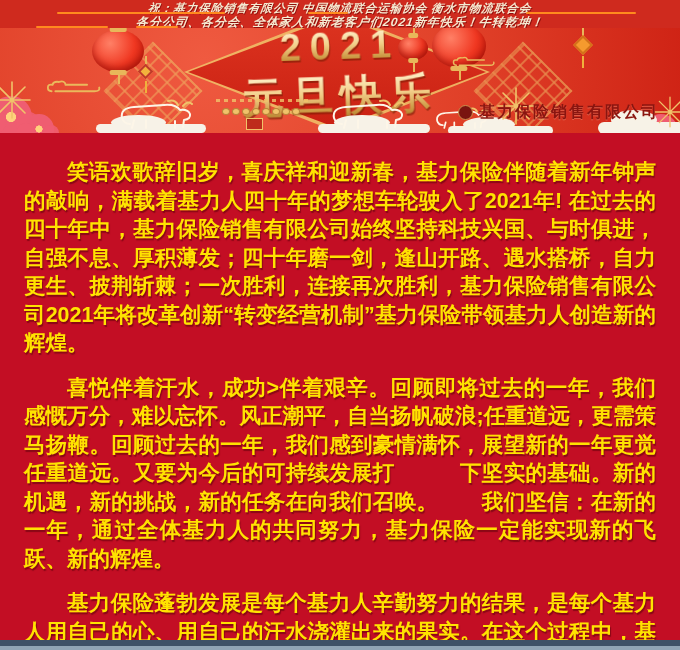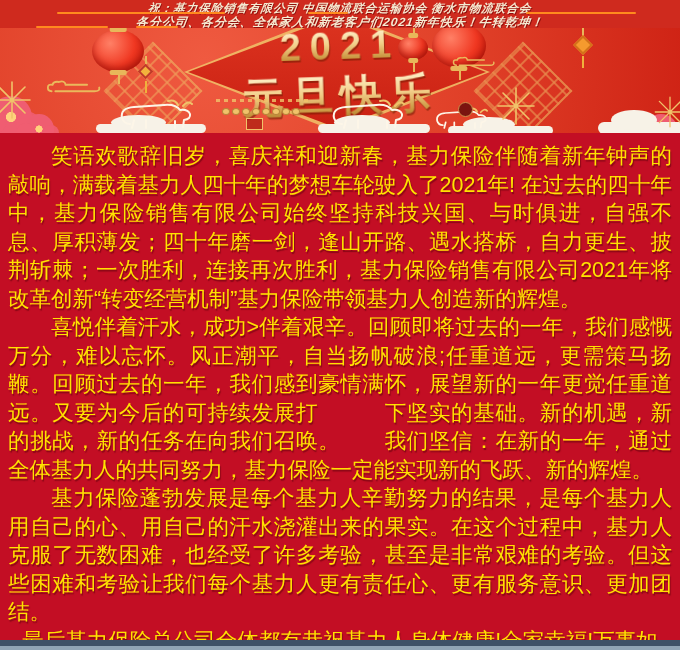--- a/index.html
+++ b/index.html
@@ -94,21 +94,21 @@
   .company-row { position:absolute; left:458px; top:74px; display:flex; align-items:center; gap:6px; z-index:7; }
   .company-logo { width:15px; height:15px; border-radius:50%; background:#7a1410; border:1px solid #c98f4a; flex:0 0 auto; }
   .company-text { font-weight:bold; font-size:16px; letter-spacing:2px; color:var(--company_text,#8a1510);
     text-shadow:0 1px 0 rgba(255,230,200,.25); white-space:nowrap; }
 
   .ox, .firework, .cloud { position:absolute; z-index:6; }
 
   
   .body-area { flex:1 1 auto; background:var(--page_bg,#c30e24); padding:9px 8px 0; overflow:hidden; }
   .para {
-    margin:0; font-weight:normal; font-size:21.5px; line-height:28.5px;
+    margin:16px; font-weight:bold; font-size:21.5px; line-height:28.5px;
     color:var(--text_yellow,#ffe300); text-align:justify; text-indent:2em;
     text-shadow:1px 2px 1px rgba(90,0,10,.55);
     font-family:"Liberation Sans", sans-serif;
   }
   .para.center { text-align:center; text-indent:0; }
 
   
   .footer { flex:0 0 auto; height:10px; }
   .footer-dark { height:6px; background:var(--footer_dark,#3e5166); }
   .footer-light { height:4px; background:var(--footer_light,#90a4b4); }
@@ -227,20 +227,21 @@
         <span class="coin"></span>
         <span class="coin"></span>
         <span class="coin"></span>
         <span class="coin"></span>
         <span class="coin"></span>
     </div>
     <div class="stamp"></div>
 
     <div class="company-row">
       <div class="company-logo"></div>
+      <div class="company-text">基力保险销售有限公司</div>
     </div>
   </div>
 
   <div class="body-area">
     <p class="para">笑语欢歌辞旧岁，喜庆祥和迎新春，基力保险伴随着新年钟声的敲响，满载着基力人四十年的梦想车轮驶入了2021年! 在过去的四十年中，基力保险销售有限公司始终坚持科技兴国、与时俱进，自强不息、厚积薄发；四十年磨一剑，逢山开路、遇水搭桥，自力更生、披荆斩棘；一次胜利，连接再次胜利，基力保险销售有限公司2021年将改革创新“转变经营机制”基力保险带领基力人创造新的辉煌。</p>
     <p class="para">喜悦伴着汗水，成功&gt;伴着艰辛。回顾即将过去的一年，我们感慨万分，难以忘怀。风正潮平，自当扬帆破浪;任重道远，更需策马扬鞭。回顾过去的一年，我们感到豪情满怀，展望新的一年更觉任重道远。又要为今后的可持续发展打　　　下坚实的基础。新的机遇，新的挑战，新的任务在向我们召唤。　　我们坚信：在新的一年，通过全体基力人的共同努力，基力保险一定能实现新的飞跃、新的辉煌。</p>
     <p class="para">基力保险蓬勃发展是每个基力人辛勤努力的结果，是每个基力人用自己的心、用自己的汗水浇灌出来的果实。在这个过程中，基力人克服了无数困难，也经受了许多考验，甚至是非常艰难的考验。但这些困难和考验让我们每个基力人更有责任心、更有服务意识、更加团结。</p>
     <p class="para center">最后基力保险总公司全体都有恭祝基力人身体健康!合家幸福!万事如意！</p>
   </div>
 

